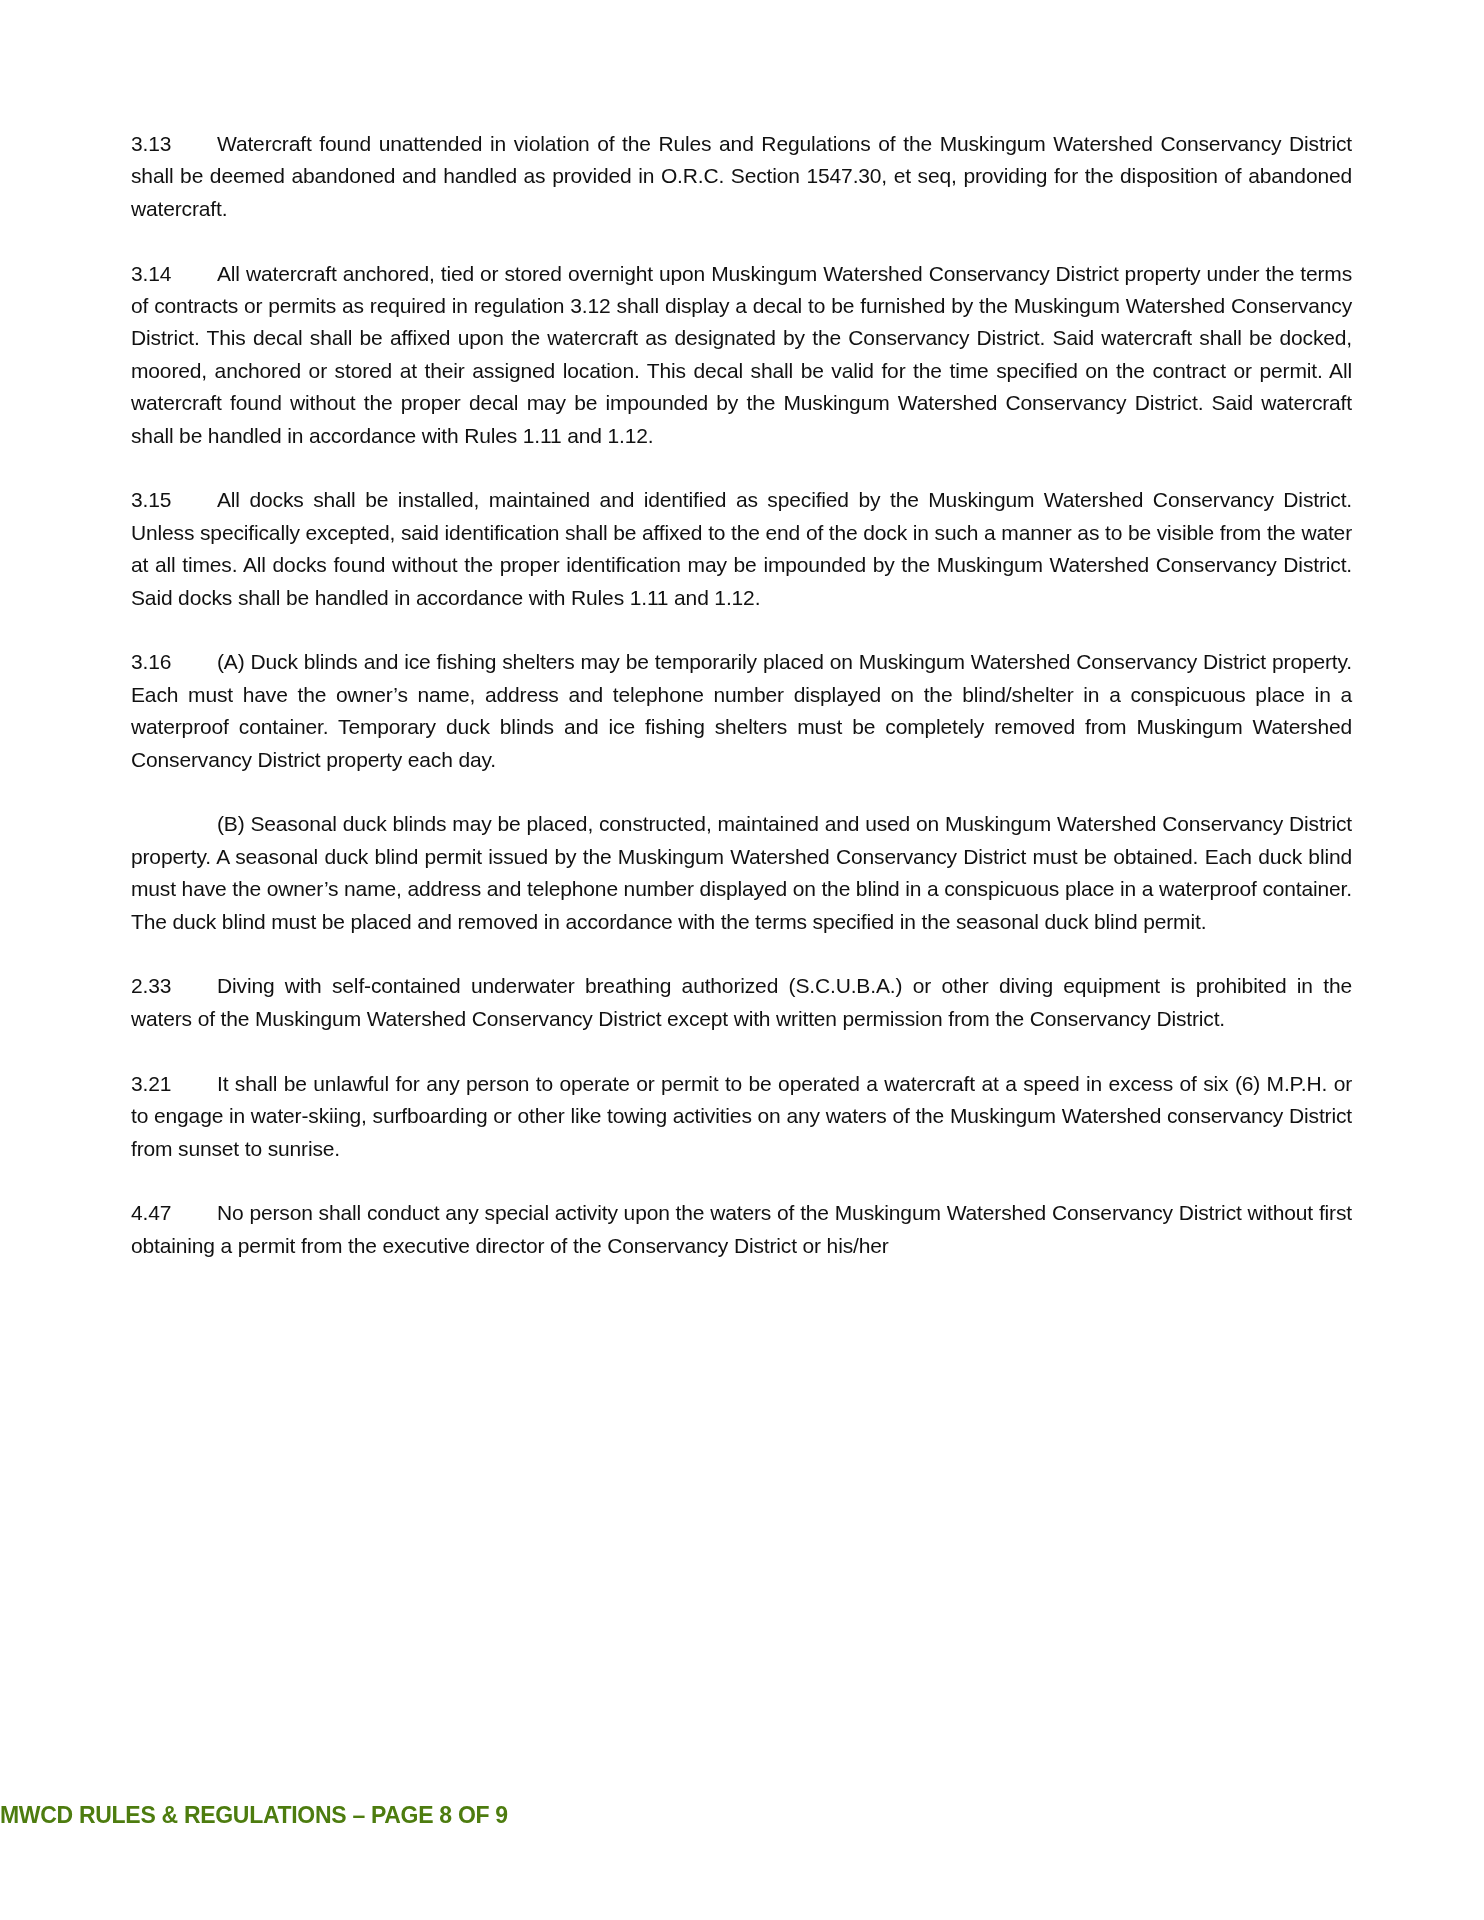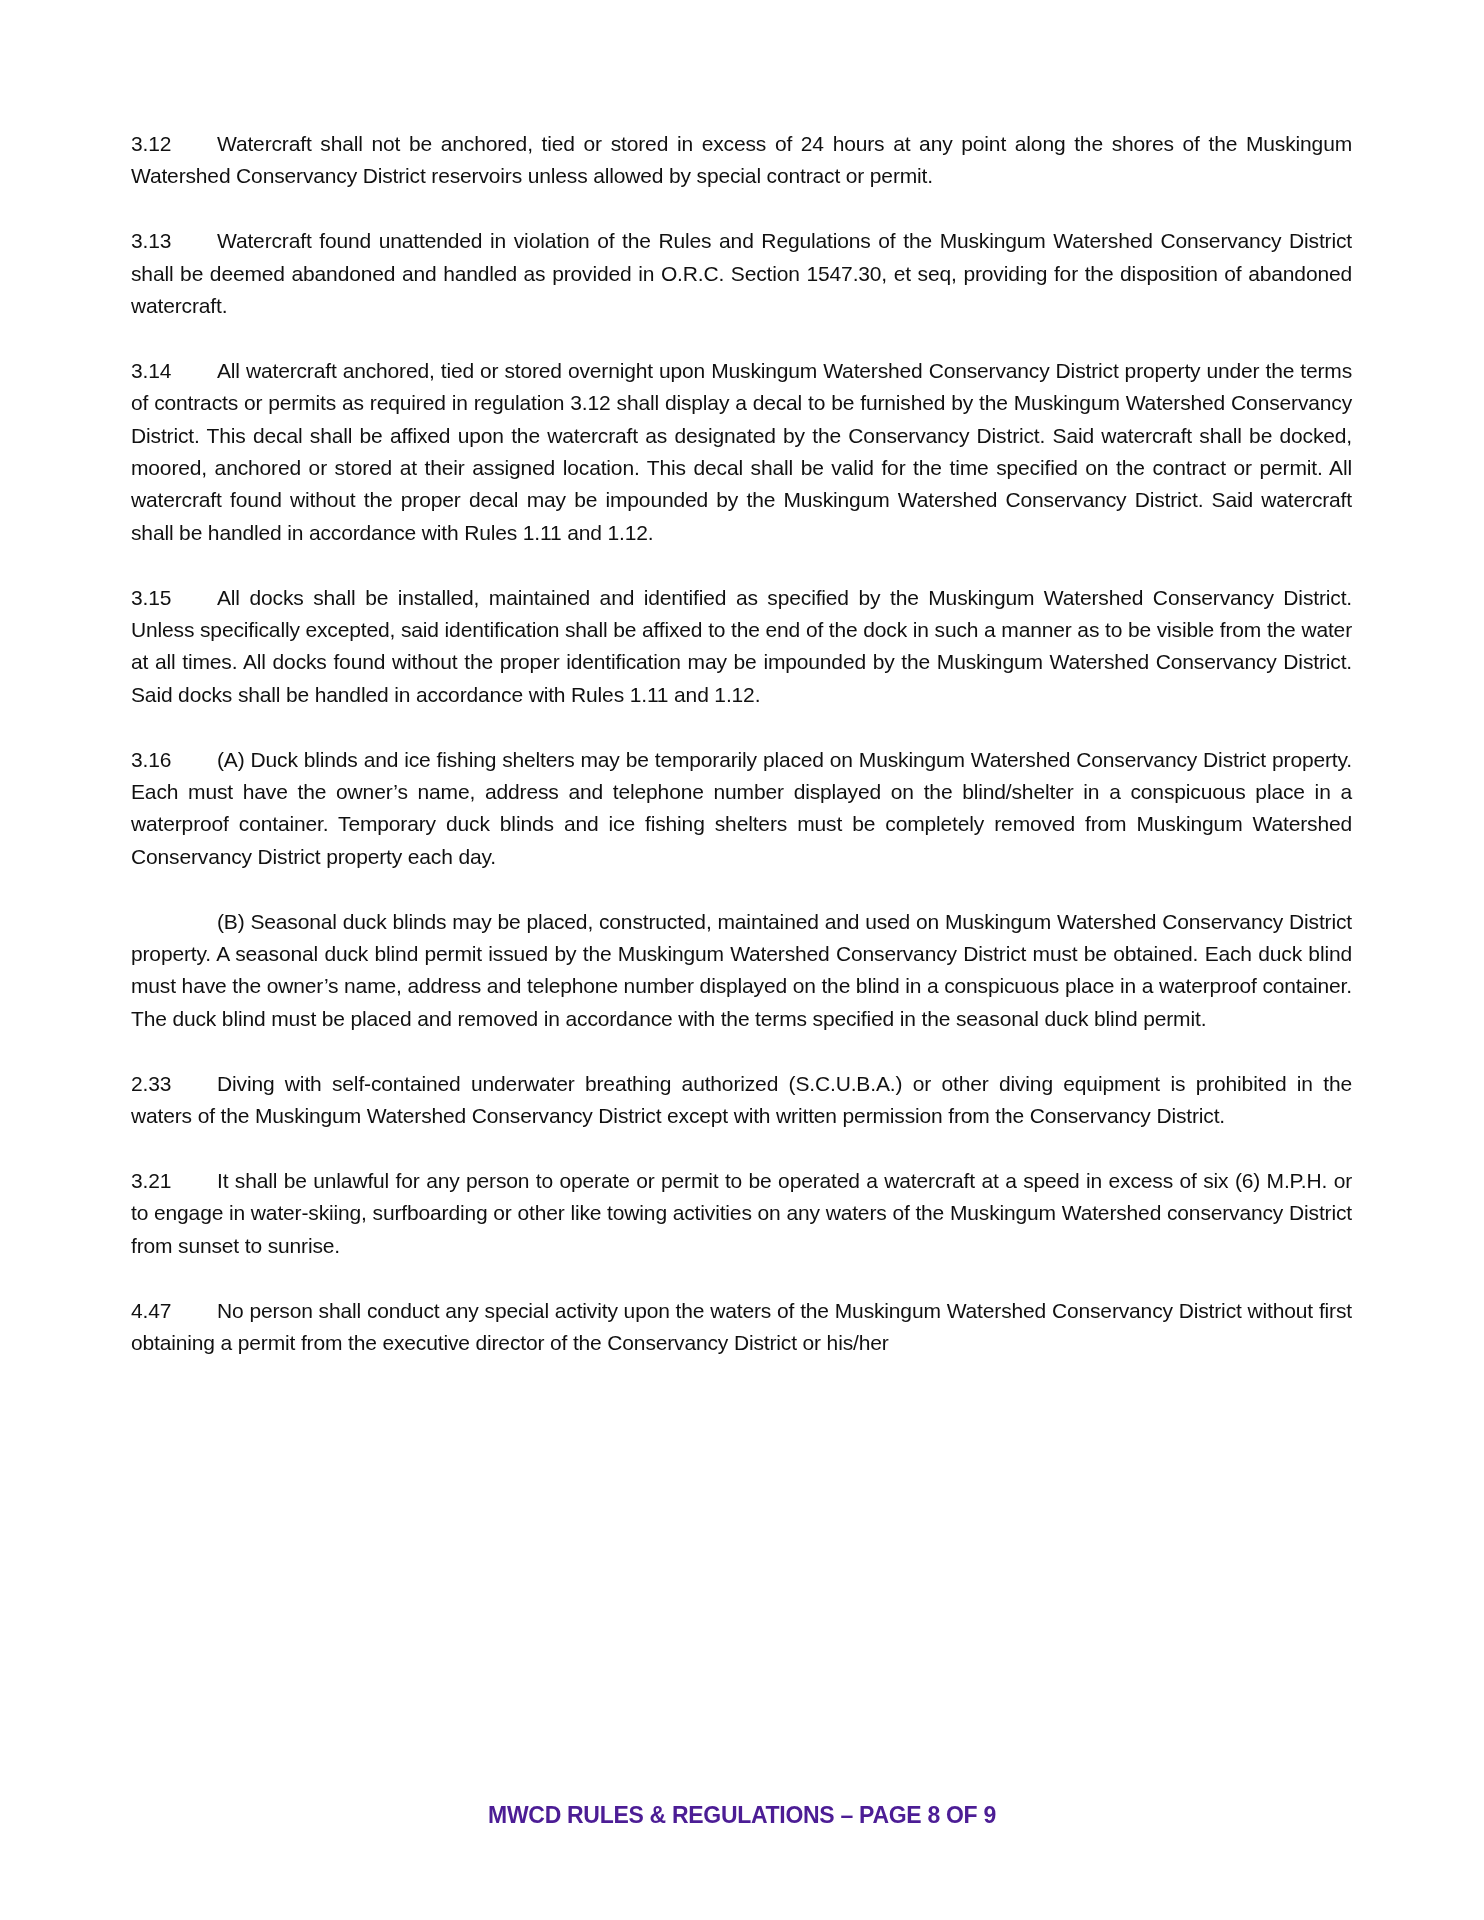--- a/index.html
+++ b/index.html
@@ -33,33 +33,32 @@
       width: 86px;
     }
     .para.indent-first {
       text-indent: 86px;
     }
     .footer {
       position: absolute;
       left: 0;
       width: 1484px;
       top: 1802px;
-      text-align: center;
+      text-align: left;
       font-size: 23px;
       font-weight: bold;
       letter-spacing: -0.3px;
-      color: #4c1d95;
+      color: #4d7c0f;
     }
   </style>
 </head>
 <body>
 
 <div class="page">
 
-  <p class="para"><span class="num">3.12</span><span>Watercraft shall not be anchored, tied or stored in excess of 24 hours at any point along the shores of the Muskingum Watershed Conservancy District reservoirs unless allowed by special contract or permit.</span></p>
 
   <p class="para"><span class="num">3.13</span><span>Watercraft found unattended in violation of the Rules and Regulations of the Muskingum Watershed Conservancy District shall be deemed abandoned and handled as provided in O.R.C. Section 1547.30, et seq, providing for the disposition of abandoned watercraft.</span></p>
 
   <p class="para"><span class="num">3.14</span><span>All watercraft anchored, tied or stored overnight upon Muskingum Watershed Conservancy District property under the terms of contracts or permits as required in regulation 3.12 shall display a decal to be furnished by the Muskingum Watershed Conservancy District. This decal shall be affixed upon the watercraft as designated by the Conservancy District. Said watercraft shall be docked, moored, anchored or stored at their assigned location. This decal shall be valid for the time specified on the contract or permit. All watercraft found without the proper decal may be impounded by the Muskingum Watershed Conservancy District. Said watercraft shall be handled in accordance with Rules 1.11 and 1.12.</span></p>
 
   <p class="para"><span class="num">3.15</span><span>All docks shall be installed, maintained and identified as specified by the Muskingum Watershed Conservancy District. Unless specifically excepted, said identification shall be affixed to the end of the dock in such a manner as to be visible from the water at all times. All docks found without the proper identification may be impounded by the Muskingum Watershed Conservancy District. Said docks shall be handled in accordance with Rules 1.11 and 1.12.</span></p>
 
   <p class="para"><span class="num">3.16</span><span>(A) Duck blinds and ice fishing shelters may be temporarily placed on Muskingum Watershed Conservancy District property. Each must have the owner’s name, address and telephone number displayed on the blind/shelter in a conspicuous place in a waterproof container. Temporary duck blinds and ice fishing shelters must be completely removed from Muskingum Watershed Conservancy District property each day.</span></p>
 
   <p class="para indent-first"><span>(B) Seasonal duck blinds may be placed, constructed, maintained and used on Muskingum Watershed Conservancy District property. A seasonal duck blind permit issued by the Muskingum Watershed Conservancy District must be obtained. Each duck blind must have the owner’s name, address and telephone number displayed on the blind in a conspicuous place in a waterproof container. The duck blind must be placed and removed in accordance with the terms specified in the seasonal duck blind permit.</span></p>

